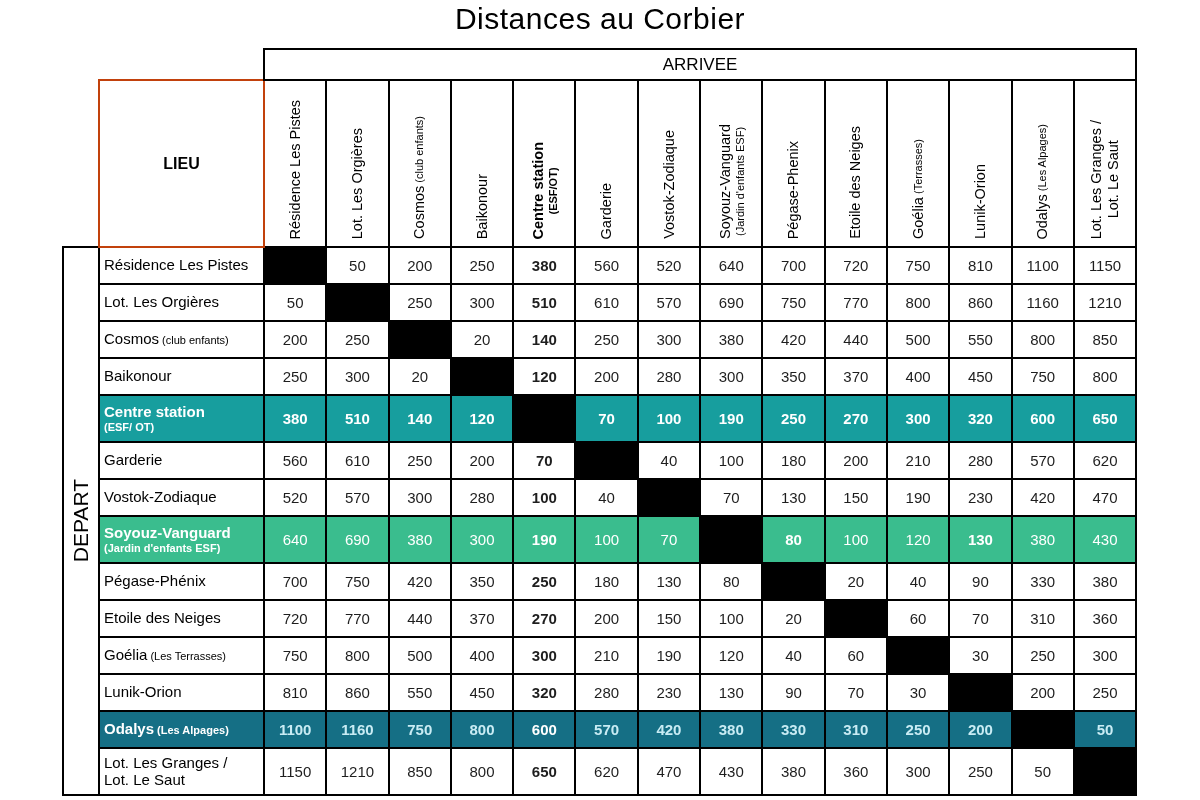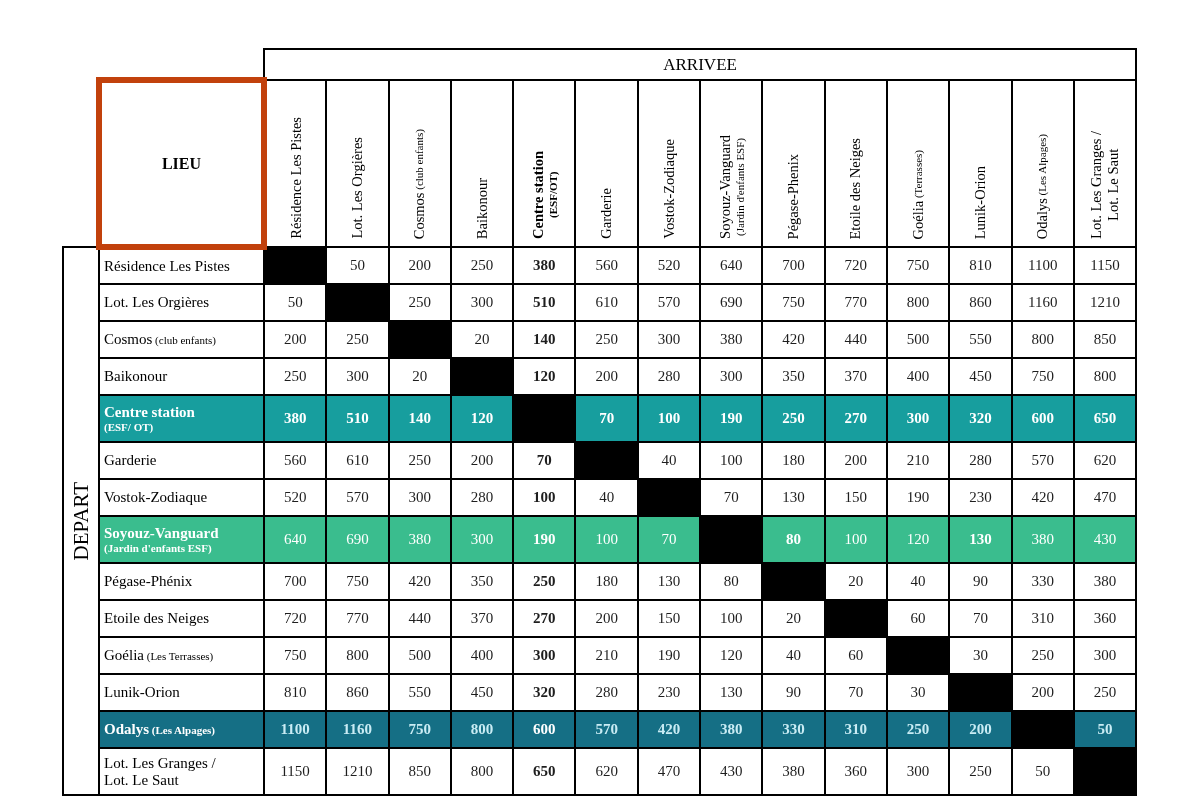--- a/index.html
+++ b/index.html
@@ -6,34 +6,34 @@
   .page {
     position:relative; width:1200px; height:800px; background:#fff;
     font-family:"Liberation Sans", sans-serif; color:#111; overflow:hidden;
   }
   .title {
     position:absolute; top:2px; left:0; width:100%;
     text-align:center; font-size:30px; color:#000; letter-spacing:0.5px;
   }
   table.dist-table {
     position:absolute; left:62px; top:48px;
-    border-collapse:collapse; table-layout:fixed;font-family:Liberation Serif, serif;
+    border-collapse:collapse; table-layout:fixed;
   }
   td, th { padding:0; margin:0; }
   col.c-depart { width:36px; }
   col.c-lieu   { width:165px; }
   col.c-data   { width:62.3px; }
 
   .blank { border:none; background:#fff; }
   .arrivee {
     border:2px solid #000; text-align:center; vertical-align:middle;
     font-size:17px; color:#000;
   }
   .lieu {
-    border:6px solid #c2410c; text-align:center; vertical-align:middle;
+    border:2px solid #c2410c; text-align:center; vertical-align:middle;
     font-size:16px; font-weight:bold; color:#000;margin-left:40px;
   }
   .depart {
     border:2px solid #000; text-align:center; vertical-align:middle; background:#fff;
   }
   .depart .vtext { font-size:21px; color:#000; margin:0 auto; }
 
   tr.r-arrivee  { height:31px; }
   tr.r-colheads { height:167px; }
 
@@ -68,20 +68,21 @@
   }
   tr.darkteal td.rowhead { background:var(--darkteal); color:#fff; }
   tr.darkteal td.cell    { background:var(--darkteal); color:var(--dtval); }
   tr.darkteal td.cell.c5 { color:#fff; }
   tr.teal td.rowhead, tr.green td.rowhead, tr.darkteal td.rowhead { font-weight:bold; }
 </style>
 </head>
 <body>
 
 <div class="page">
+  <div class="title">Distances au Corbier</div>
 
   <table class="dist-table">
     <colgroup>
       <col class="c-depart">
       <col class="c-lieu">
       <col span="14" class="c-data">
     </colgroup>
     <thead>
       <tr class="r-arrivee">
         <td class="blank" colspan="2"></td>

